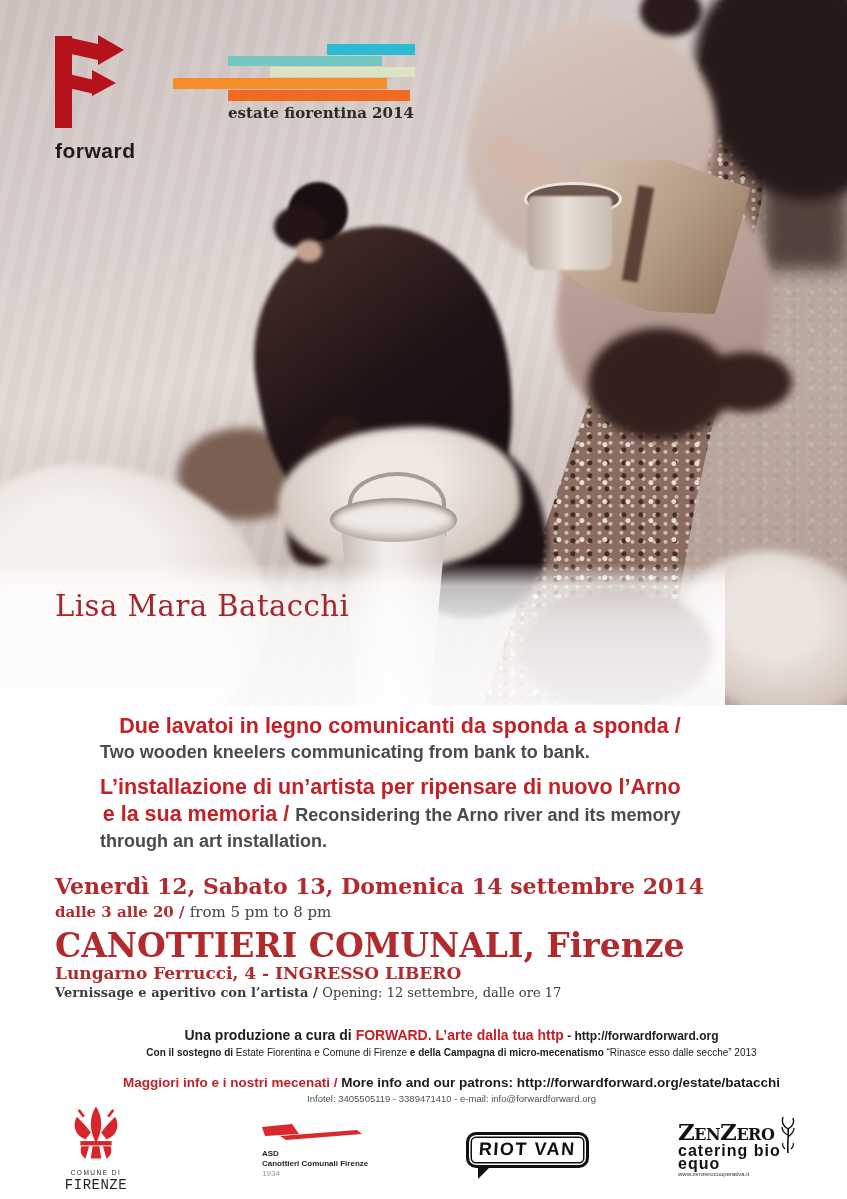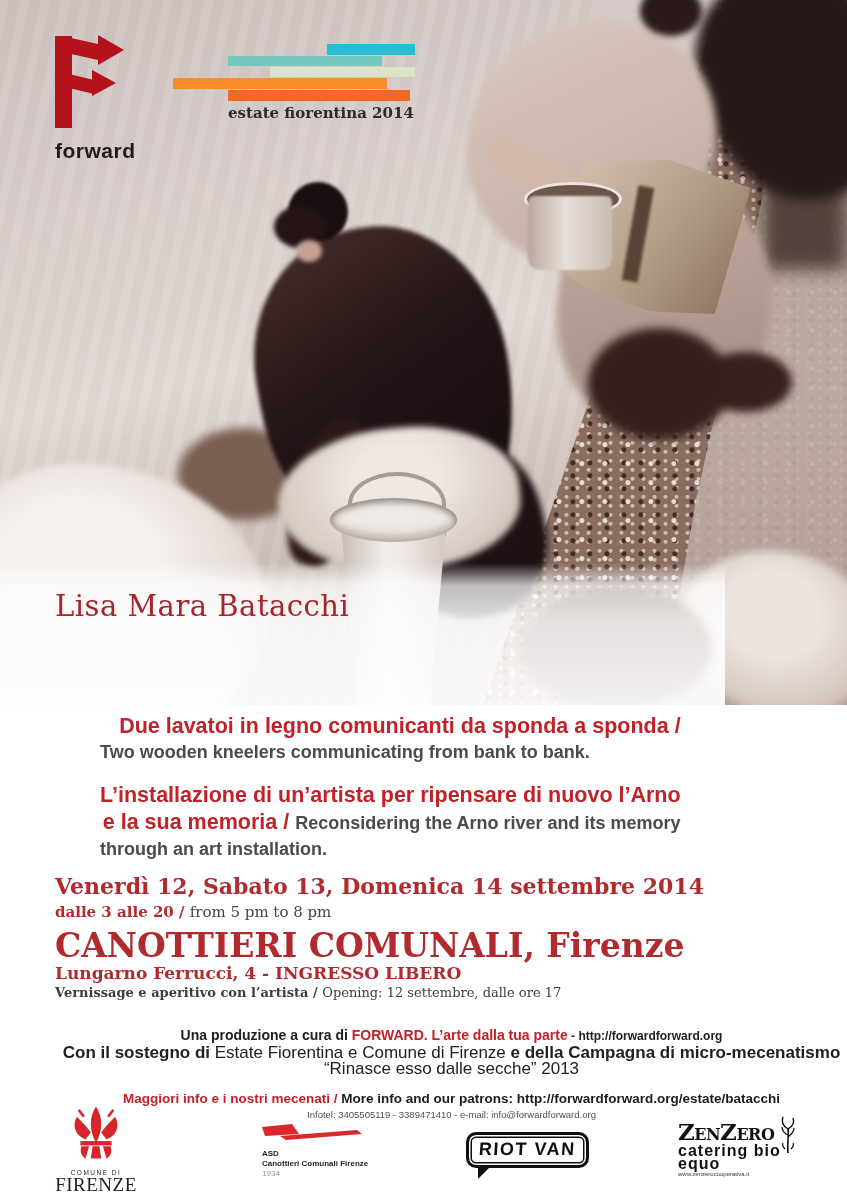--- a/index.html
+++ b/index.html
@@ -102,51 +102,51 @@
         background:linear-gradient(to bottom,rgba(255,255,255,0) 0,rgba(255,255,255,.72) 16%,
                     rgba(255,255,255,.85) 40%,rgba(255,255,255,.93) 100%);
         padding-top:26px;padding-left:55px;box-sizing:border-box;font-family:"DejaVu Serif",serif;}
   .artist{font-size:29px;line-height:34px;letter-spacing:.5px;color:#a8232a;}
   .work{font-size:43px;line-height:52px;margin-top:6px;letter-spacing:-.5px;color:#443e48;}
 
   
   .desc{position:absolute;left:100px;top:713px;font-weight:bold;}
   .d1{font-size:21.5px;line-height:27px;color:#c32127;text-align:right;}
   .d2{font-size:18px;line-height:24px;color:#4b4b4d;}
-  .dgroup{margin-top:18px;}
+  .dgroup{margin-top:10px;}
   .d2i{font-size:18px;color:#4b4b4d;}
 
   
   .when{position:absolute;left:55px;top:872px;font-family:"DejaVu Serif",serif;}
   .dates{font-weight:bold;font-size:22px;line-height:28px;color:#b02a2e;}
   .timeline{font-size:15px;line-height:20px;margin-top:2px;}
   .t-red{font-weight:bold;color:#b02a2e;}
   .t-dark{color:#474146;}
   .where{position:absolute;left:55px;top:930px;font-family:"DejaVu Serif",serif;}
   .venue{font-weight:bold;font-size:33px;line-height:32px;color:#b02a2e;}
   .address{font-weight:bold;font-size:17px;line-height:22px;color:#b02a2e;}
   .vernissage{font-size:13px;line-height:18px;color:#403a3e;}
   .v-bold{font-weight:bold;}
 
   
   .credits{position:absolute;left:56px;right:0;top:1026px;text-align:center;color:#232021;}
   .red{color:#c32127;}
   .cr1{font-weight:bold;font-size:14px;line-height:18px;}
   .cr1-url{font-weight:bold;font-size:12px;}
-  .cr2{font-size:17px;line-height:16px;}
+  .cr2{font-size:10px;line-height:16px;}
   .cr2 b{font-weight:bold;}
   .cr3{margin-top:12px;font-weight:bold;font-size:13.5px;line-height:20px;color:#1d1b1c;}
   .cr4{font-size:9.5px;line-height:12px;color:#515153;}
 
   
   .logos{position:absolute;left:0;top:1102px;width:847px;height:97px;}
   .logos>div{position:absolute;}
   .logo-comune{left:50px;top:4px;width:92px;text-align:center;color:#231f20;}
   .comune-small{font-size:6.5px;letter-spacing:1.5px;line-height:8px;margin-top:1px;}
-  .comune-big{font-family:Liberation Serif, serif;font-size:19px;line-height:16px;letter-spacing:.5px;}
+  .comune-big{font-family:Liberation Mono, monospace;font-size:14px;line-height:16px;letter-spacing:.5px;}
   .logo-cano{left:262px;top:22px;width:118px;color:#231f20;}
   .cano-l1{font-weight:bold;font-size:8px;line-height:10px;margin-top:3px;}
   .cano-l2{font-weight:bold;font-size:8px;line-height:10px;}
   .cano-l3{font-size:8px;line-height:10px;color:#9a9a9c;}
   .logo-riot{left:466px;top:30px;}
   .riot-box{display:inline-block;border:3px solid #0f0f0f;border-radius:10px;padding:4px 10px 5px;
         box-shadow:inset 0 0 0 1.5px #fff,inset 0 0 0 3px #0f0f0f;background:#fff;}
   .riot-box span{display:inline-block;font-weight:bold;font-size:18px;letter-spacing:1.5px;color:#0f0f0f;
         transform:skewX(-4deg);}
   .riot-tail{position:absolute;left:12px;bottom:-11px;width:0;height:0;
@@ -238,21 +238,21 @@
     <div class="timeline"><span class="t-red">dalle 3 alle 20 / </span><span class="t-dark">from 5 pm to 8 pm</span></div>
   </div>
 
   <div class="where">
     <div class="venue">CANOTTIERI COMUNALI, Firenze</div>
     <div class="address">Lungarno Ferrucci, 4 - INGRESSO LIBERO</div>
     <div class="vernissage"><span class="v-bold">Vernissage e aperitivo con l’artista / </span><span>Opening: 12 settembre, dalle ore 17</span></div>
   </div>
 
   <div class="credits">
-    <div class="cr1"><span>Una produzione a cura di </span><span class="red">FORWARD. L’arte dalla tua parte</span><span class="cr1-url"> - http://forwardforward.org</span></div>
+    <div class="cr1"><span>Una produzione a cura di </span><span class="red">FORWARD. L’arte dalla tua http</span><span class="cr1-url"> - http://forwardforward.org</span></div>
     <div class="cr2"><b>Con il sostegno di </b><span>Estate Fiorentina e Comune di Firenze </span><b>e della Campagna di micro-mecenatismo </b><span>“Rinasce esso dalle secche” 2013</span></div>
     <div class="cr3"><span class="red">Maggiori info e i nostri mecenati / </span><span>More info and our patrons: http://forwardforward.org/estate/batacchi</span></div>
     <div class="cr4">Infotel: 3405505119 - 3389471410 - e-mail: info@forwardforward.org</div>
   </div>
 
   <div class="logos">
 
     <div class="logo-comune">
       <svg width="52" height="58" viewBox="0 0 60 66">
         <path d="M30 0 C22 12 22 28 30 42 C38 28 38 12 30 0 Z" fill="#d8252b"></path>

